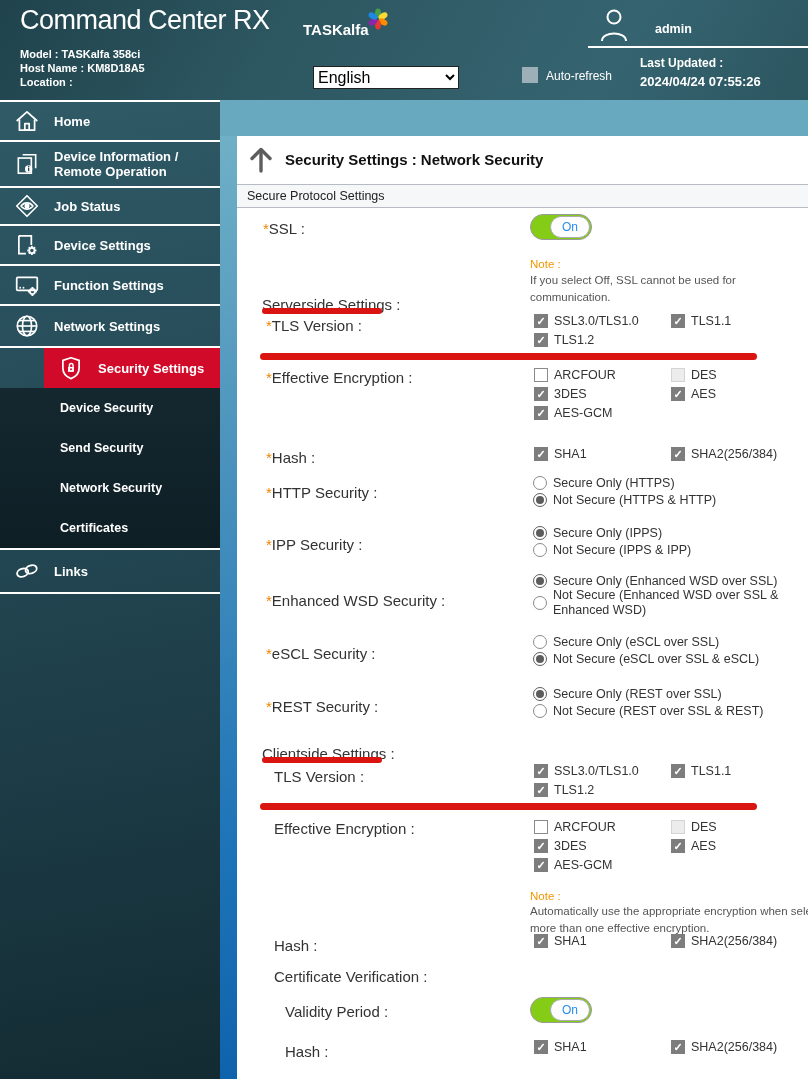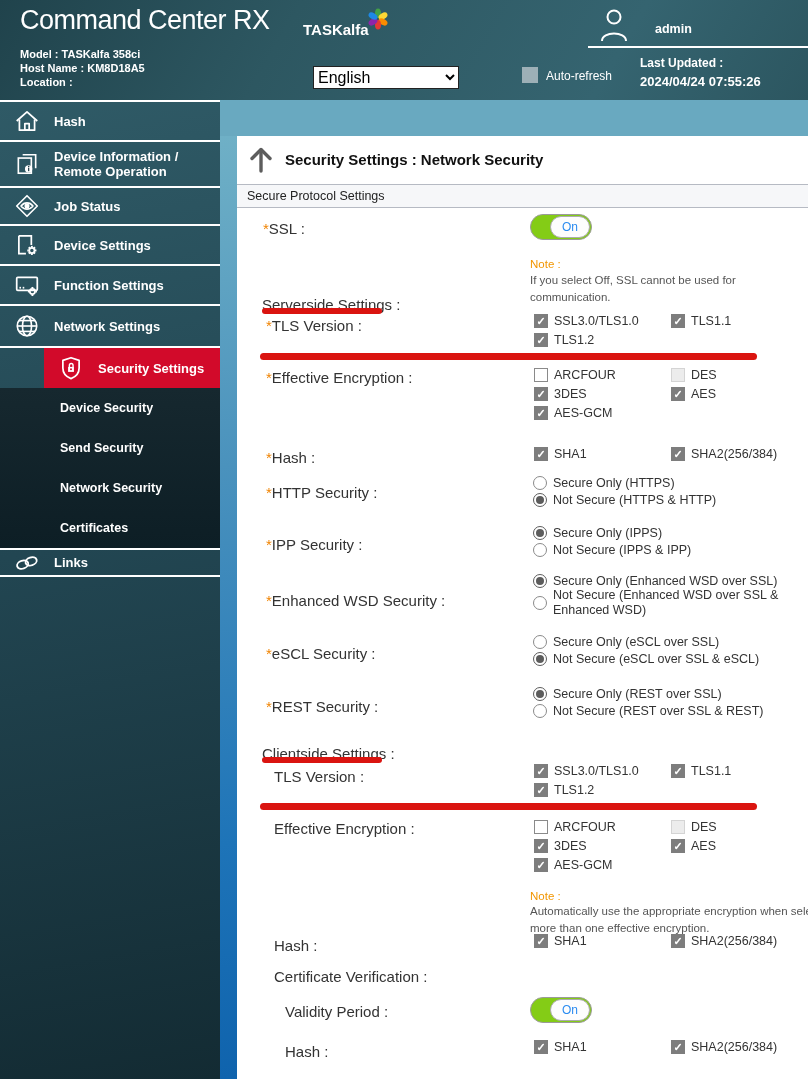--- a/index.html
+++ b/index.html
@@ -126,21 +126,21 @@
 
 <div class="sidebar">
   <div class="nav-item" style="height:40px">
     <span class="nav-icon">
       <svg width="26" height="26" viewBox="0 0 24 24" fill="none" stroke="#fff" stroke-width="1.6" stroke-linejoin="round">
         <path d="M2.5 12 L12 3.5 L21.5 12"></path>
           <path d="M5 10.5 V20.5 H19 V10.5"></path>
           <rect x="10" y="14.5" width="4" height="6"></rect>
       </svg>
       </span>
-    <span class="nav-label">Hash</span>
+    <span class="nav-label">Home</span>
   </div>
 
   <div class="nav-item" style="height:46px">
     <span class="nav-icon">
       <svg width="26" height="26" viewBox="0 0 24 24" fill="none" stroke="#fff" stroke-width="1.5">
         <path d="M8 3.5 H20 V16"></path>
           <rect x="4" y="6.5" width="12" height="14"></rect>
         <circle cx="13.5" cy="16.5" r="3.4" fill="#fff" stroke="none"></circle>
         <rect x="13" y="15.4" width="1.1" height="3.2" fill="#1d3a44" stroke="none"></rect>
         <circle cx="13.55" cy="14.3" r="0.7" fill="#1d3a44" stroke="none"></circle>
@@ -227,21 +227,21 @@
   </div>
 
   <div class="subnav">
     <div class="subnav-item">Device Security</div>
     <div class="subnav-item">Send Security</div>
     <div class="subnav-item">Network Security</div>
     <div class="subnav-item">Certificates</div>
   </div>
 
 
-  <div class="nav-item" style="height:27px">
+  <div class="nav-item" style="height:44px">
     <span class="nav-icon">
       <svg width="26" height="26" viewBox="0 0 24 24" fill="none" stroke="#fff" stroke-width="1.7">
         <ellipse cx="8" cy="13.5" rx="5.3" ry="3.6" transform="rotate(-18 8 13.5)"></ellipse>
         <ellipse cx="15.8" cy="10.5" rx="5.3" ry="3.6" transform="rotate(-18 15.8 10.5)"></ellipse>
       </svg>
       </span>
     <span class="nav-label">Links</span>
   </div>
 </div>
 

